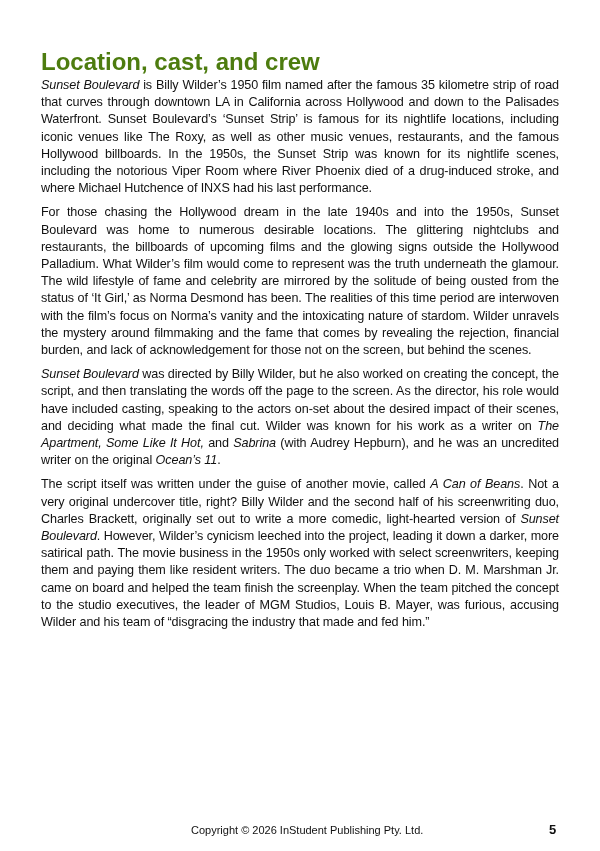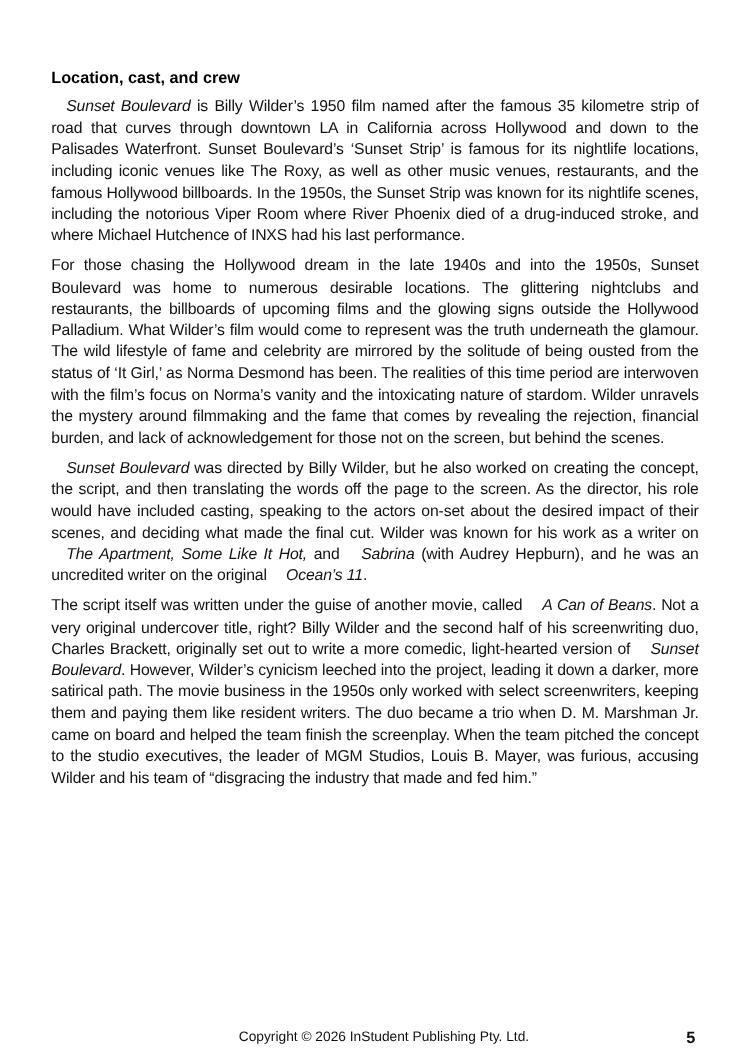--- a/index.html
+++ b/index.html
@@ -17,35 +17,34 @@
     }
     .page {
       position: absolute;
       left: 41px;
       top: 50px;
       width: 518px;
     }
     .title {
       font-family: "Liberation Sans", sans-serif;
       font-weight: bold;
-      font-size: 13px;
+      font-size: 24px;
       line-height: 24px;
       margin: 0 0 3px 0;
-      color: #000000;
+      color: #4d7c0f;
     }
     .para {
       font-size: 12.6px;
       line-height: 17.2px;
       text-align: justify;
       margin: 0 0 7px 0;
       letter-spacing: -0.1px;
     }
     .para i {
       font-style: italic;
-      margin-left: 12px;
     }
     .footer {
       position: absolute;
       top: 822px;
       left: 0;
       width: 544px;
       height: 18px;
     }
     .copyright {
       position: absolute;

